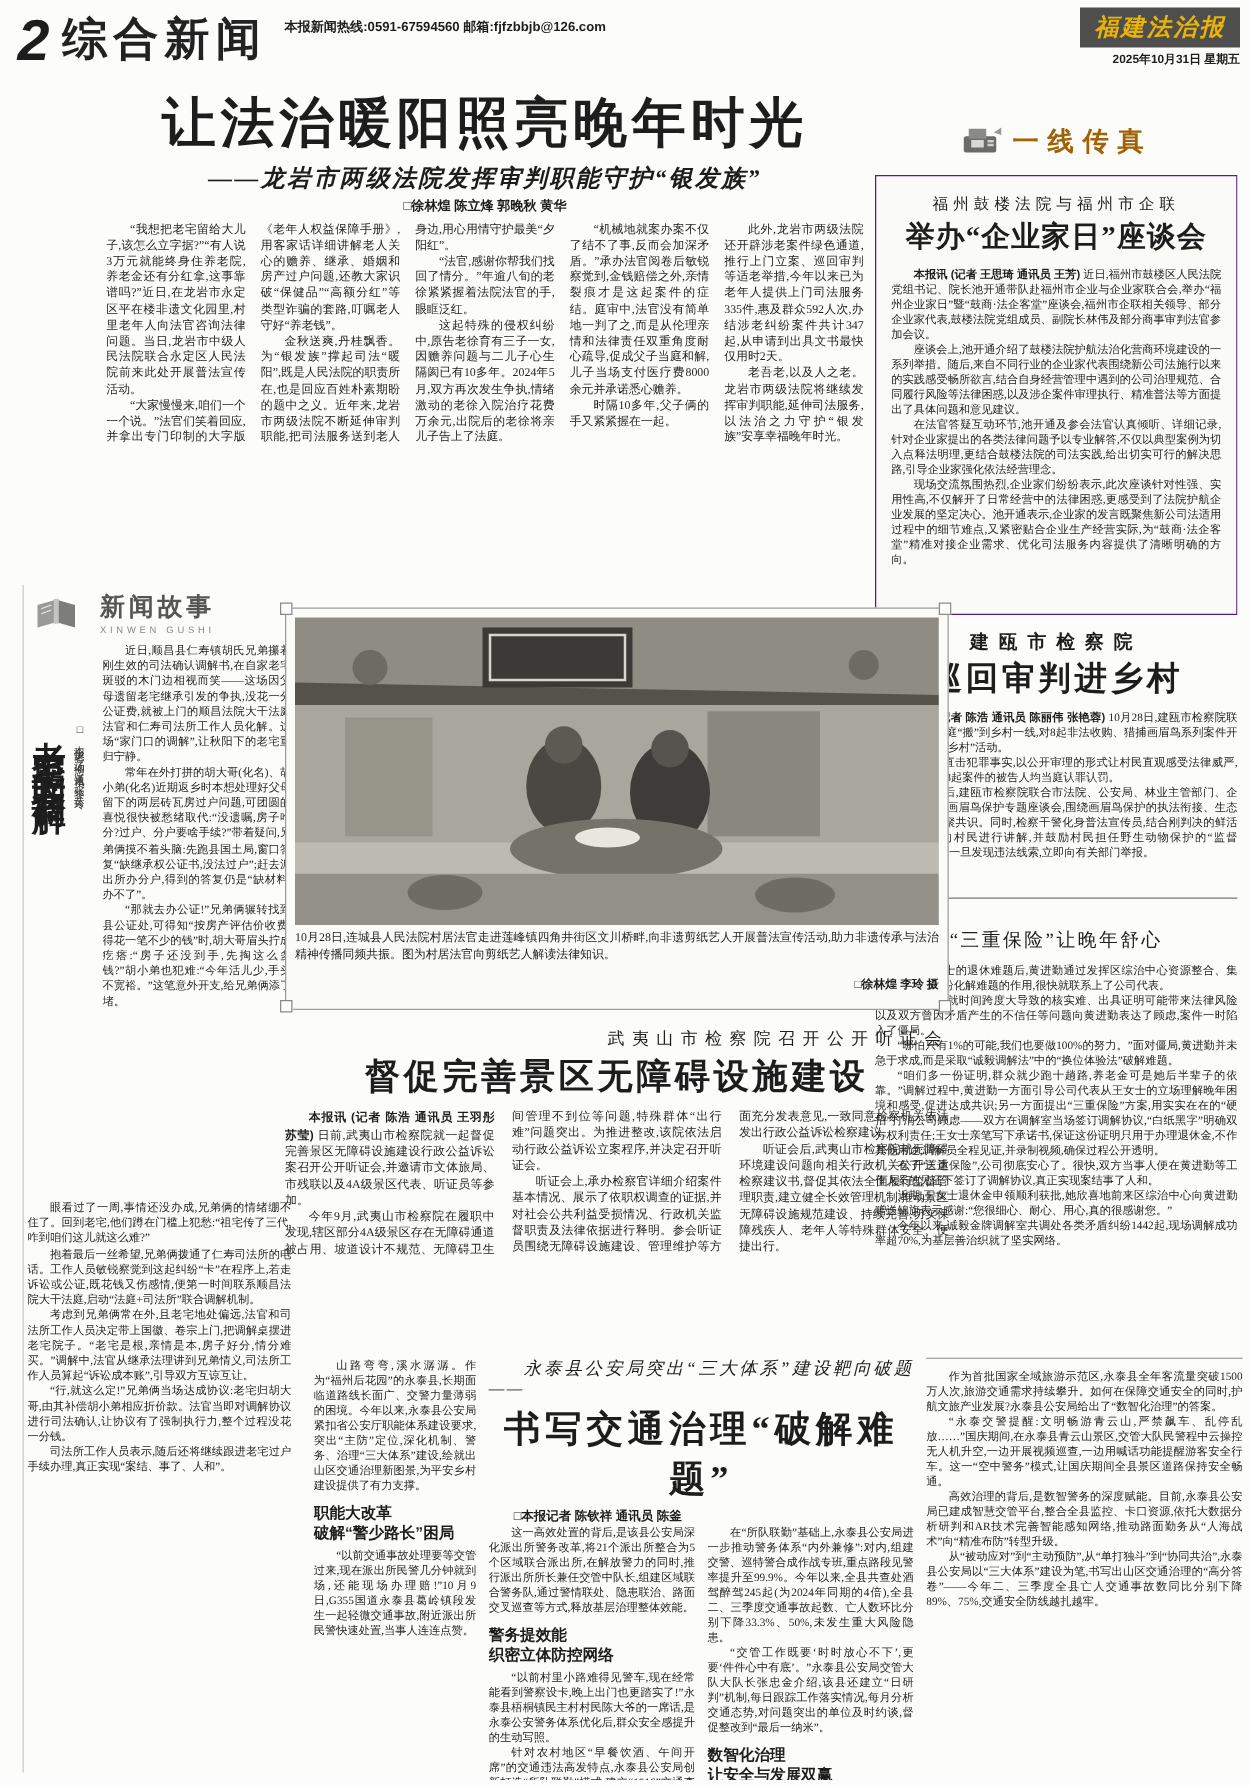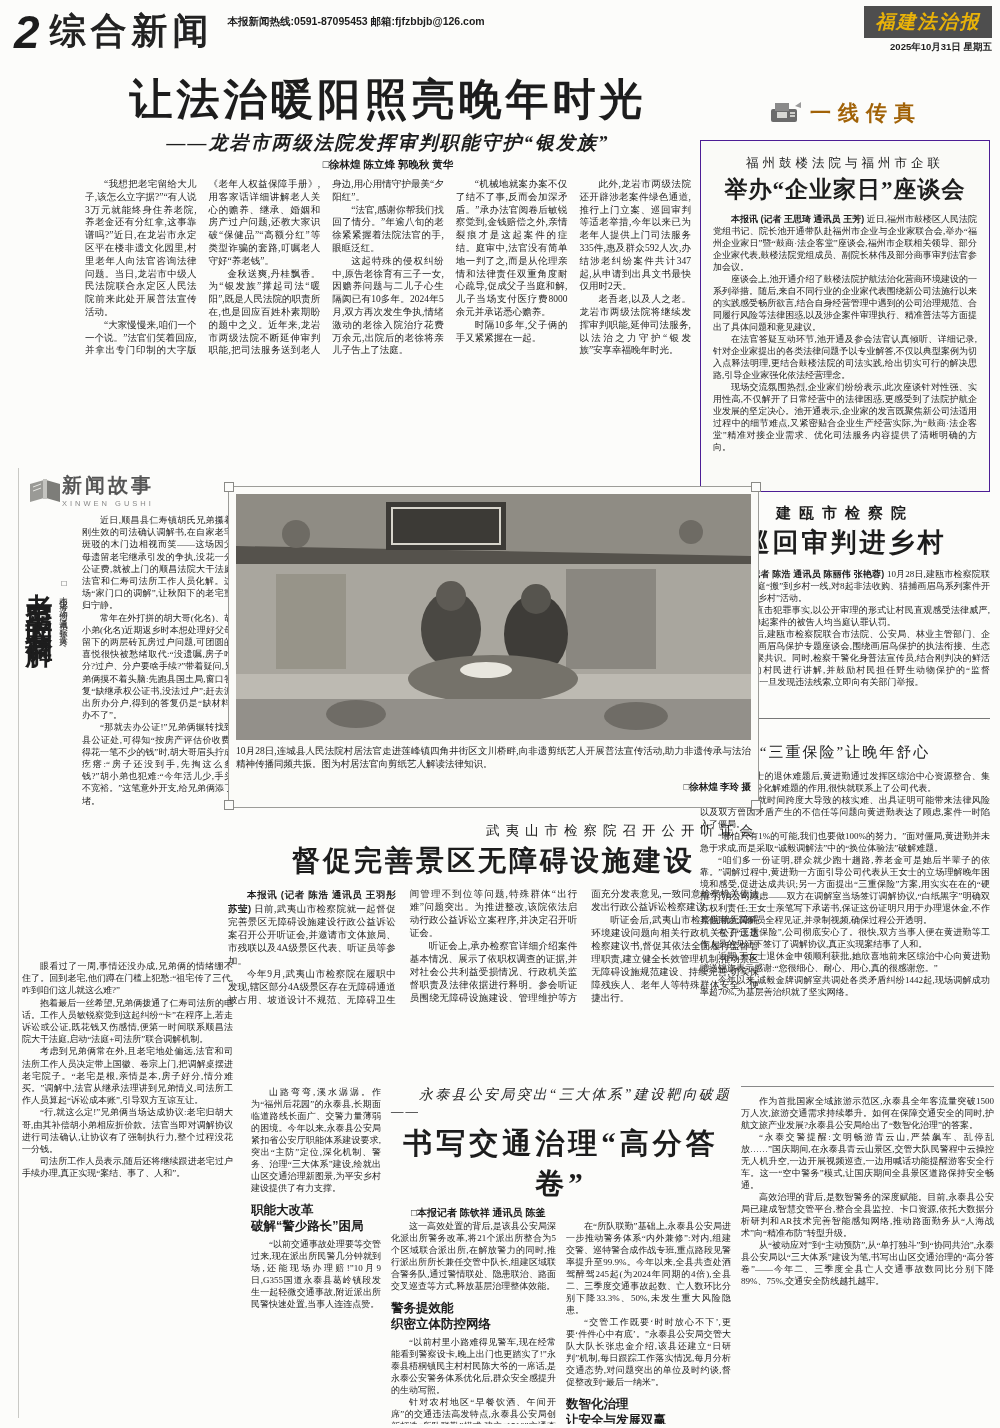--- a/index.html
+++ b/index.html
@@ -41,21 +41,21 @@
   .jianou{margin-top:10px;height:206px;overflow:hidden;}
   .kick2{font-size:15px;font-weight:bold;text-align:center;letter-spacing:8px;margin:2px 0;}
   .hd2{font-size:26px;font-weight:900;text-align:center;letter-spacing:3px;margin:2px 0 8px 0;}
   .sanchong{border-top:1px solid #777;margin-top:10px;padding-top:4px;height:372px;overflow:hidden;}
   .contnote{font-size:10px;}
   .hd3{font-size:15px;font-weight:400;text-align:center;letter-spacing:2px;margin:6px 0 8px 0;}
 
   
   .rail{left:18px;top:468px;width:211px;height:950px;overflow:hidden;border-left:1px solid #c9c9c5;padding-left:3px;}
   .gs-head{display:flex;align-items:center;margin:4px 0 6px 6px;}
-  .gs-title{margin-left:0;}
+  .gs-title{margin-left:18px;}
   .gs-cn{font-size:20px;font-weight:900;letter-spacing:3px;color:#555;}
   .gs-en{font-size:7.5px;letter-spacing:3px;color:#888;}
   .gs-top{display:flex;height:442px;overflow:hidden;}
   .vstrip{width:60px;display:flex;padding-top:58px;}
   .vtitle{writing-mode:vertical-rl;font-size:27px;font-weight:900;letter-spacing:7px;line-height:34px;}
   .vby{writing-mode:vertical-rl;font-size:8.5px;letter-spacing:2px;color:#333;margin-left:2px;padding-top:6px;}
   .gs-side{flex:1;font-size:9px;line-height:12.2px;overflow:hidden;}
   .gs-rest{font-size:9px;line-height:12.2px;overflow:hidden;height:490px;margin-top:4px;}
   .rail p{margin:0;text-indent:2em;text-align:justify;}
 
@@ -89,21 +89,21 @@
 </style>
 </head>
 <body>
 
 <div class="page">
 
   <div class="abs hdr sans">
     <div class="pagenum">2</div>
     <div class="secname">综合新闻</div>
     <div class="edblock">
-      <div class="edrow2">本报新闻热线:0591-87095453    邮箱:fjfzbbjb@126.com</div>
+      <div class="edrow2">本报新闻热线:0591-67594560    邮箱:fjfzbbjb@126.com</div>
     </div>
     <div class="mast">
       <div class="mastbox">福建法治报</div>
       <div class="issdate">2025年10月31日  星期五</div>
     </div>
   </div>
 
   <div class="abs lead">
     <h1 class="lead-h1 sans">让法治暖阳照亮晚年时光</h1>
     <div class="lead-h2">——龙岩市两级法院发挥审判职能守护“银发族”</div>
@@ -247,21 +247,21 @@
 
   <div class="abs yong">
     <div class="y-c1">
       <p>山路弯弯,溪水潺潺。作为“福州后花园”的永泰县,长期面临道路线长面广、交警力量薄弱的困境。今年以来,永泰县公安局紧扣省公安厅职能体系建设要求,突出“主防”定位,深化机制、警务、治理“三大体系”建设,绘就出山区交通治理新图景,为平安乡村建设提供了有力支撑。</p>
       <p class="subhd sans"><span>职能大改革</span><br><span>破解“警少路长”困局</span></p>
       <p>“以前交通事故处理要等交管过来,现在派出所民警几分钟就到场,还能现场办理赔!”10月9日,G355国道永泰县葛岭镇段发生一起轻微交通事故,附近派出所民警快速处置,当事人连连点赞。</p>
     </div>
     <div class="y-mid">
       <div class="y-hdblk">
         <p class="kick4">永泰县公安局突出“三大体系”建设靶向破题——</p>
-        <div class="hd5">书写交通治理“高分答卷”</div>
+        <div class="hd5">书写交通治理“破解难题”</div>
         <p class="y-by sans">□本报记者 陈钦祥 通讯员 陈釜</p>
       </div>
       <div class="y-midcols">
         <div class="y-c2">
           <p>这一高效处置的背后,是该县公安局深化派出所警务改革,将21个派出所整合为5个区域联合派出所,在解放警力的同时,推行派出所所长兼任交管中队长,组建区域联合警务队,通过警情联处、隐患联治、路面交叉巡查等方式,释放基层治理整体效能。</p>
           <p class="subhd sans"><span>警务提效能</span><br><span>织密立体防控网络</span></p>
           <p>“以前村里小路难得见警车,现在经常能看到警察设卡,晚上出门也更踏实了!”永泰县梧桐镇民主村村民陈大爷的一席话,是永泰公安警务体系优化后,群众安全感提升的生动写照。</p>
           <p>针对农村地区“早餐饮酒、午间开席”的交通违法高发特点,永泰县公安局创新打造“所队联勤”模式,建立“1516”交通查纠整体作战机制,每周至少开展5次城乡联动夜查,16个片区交替设卡、联动巡防,织密全域覆盖的立体防控网络。</p>
         </div>
         <div class="y-c3">

